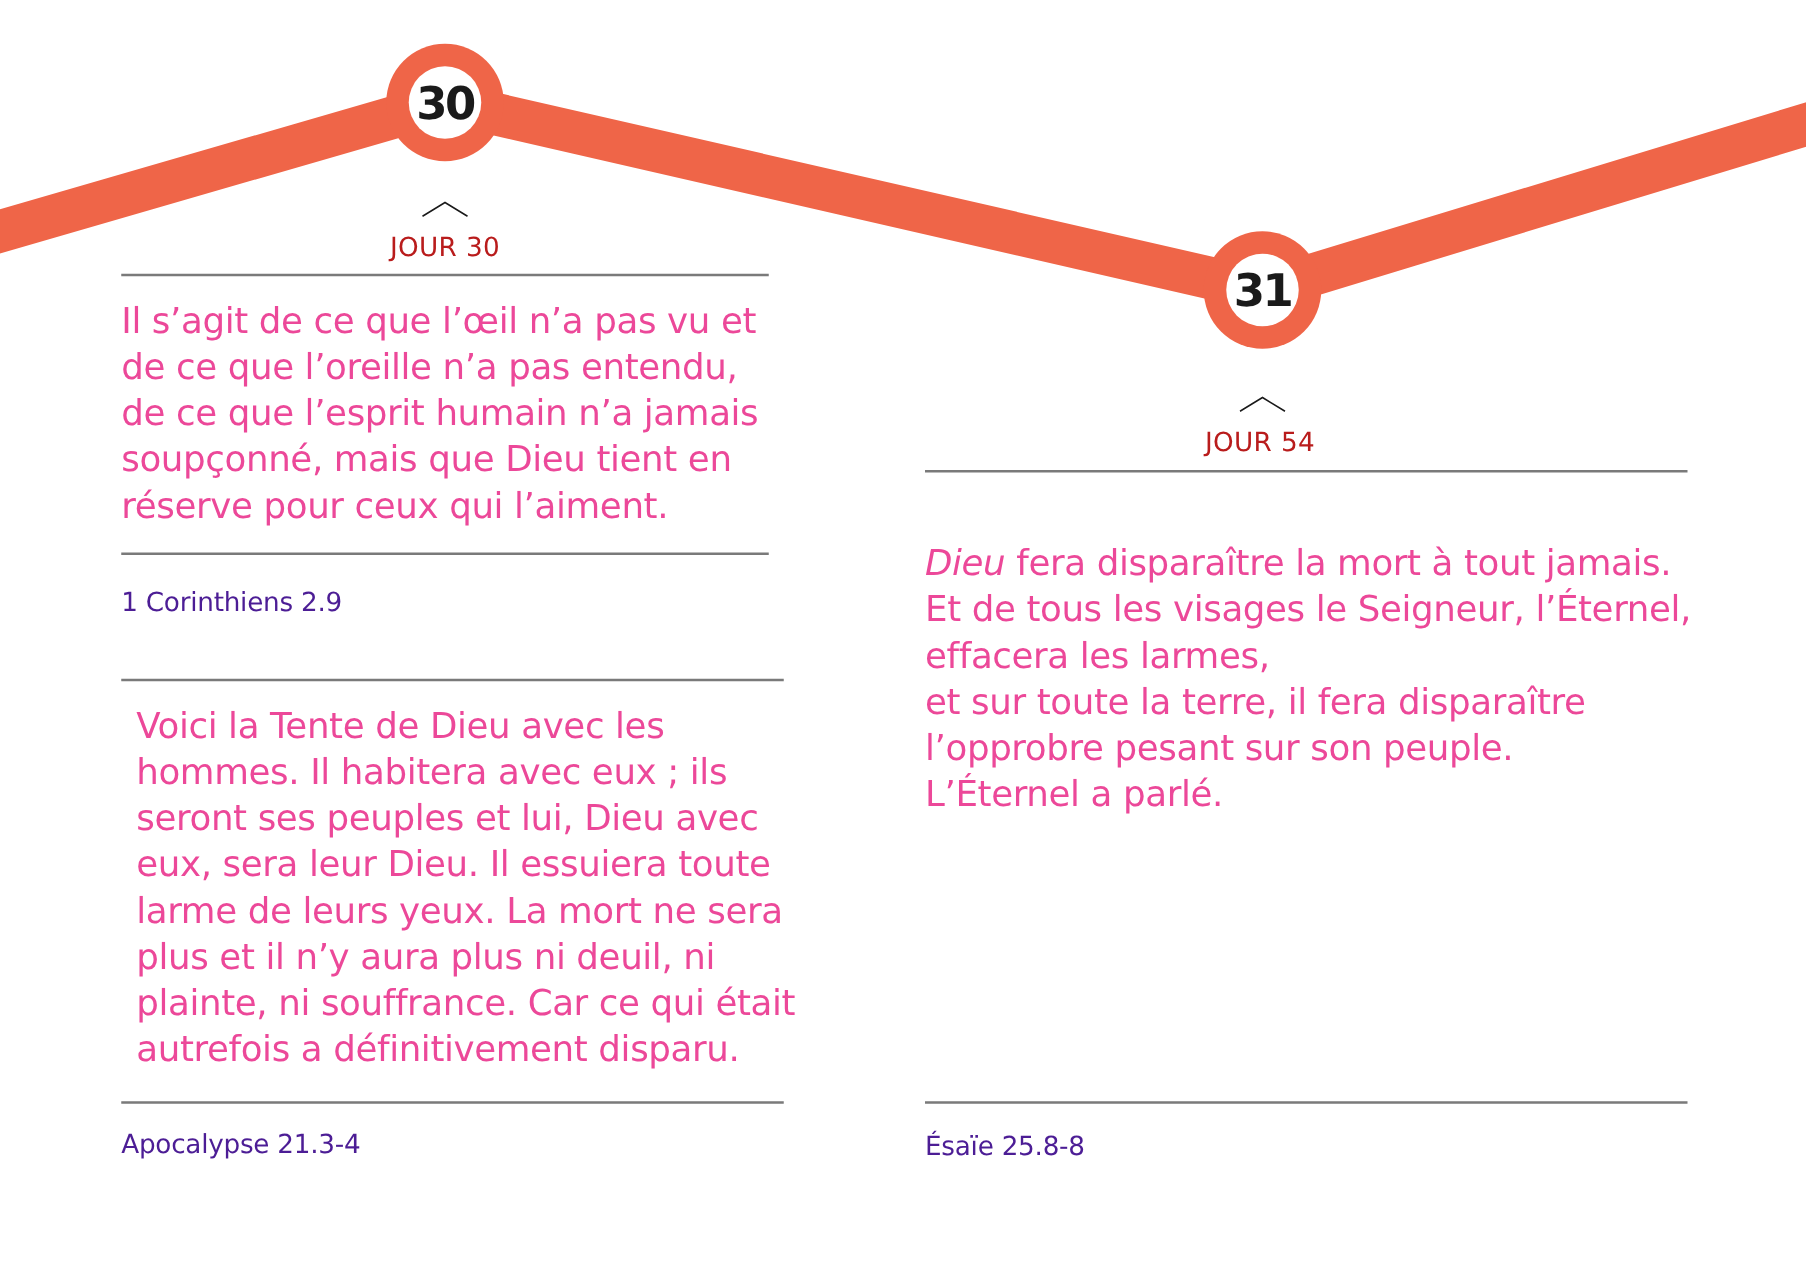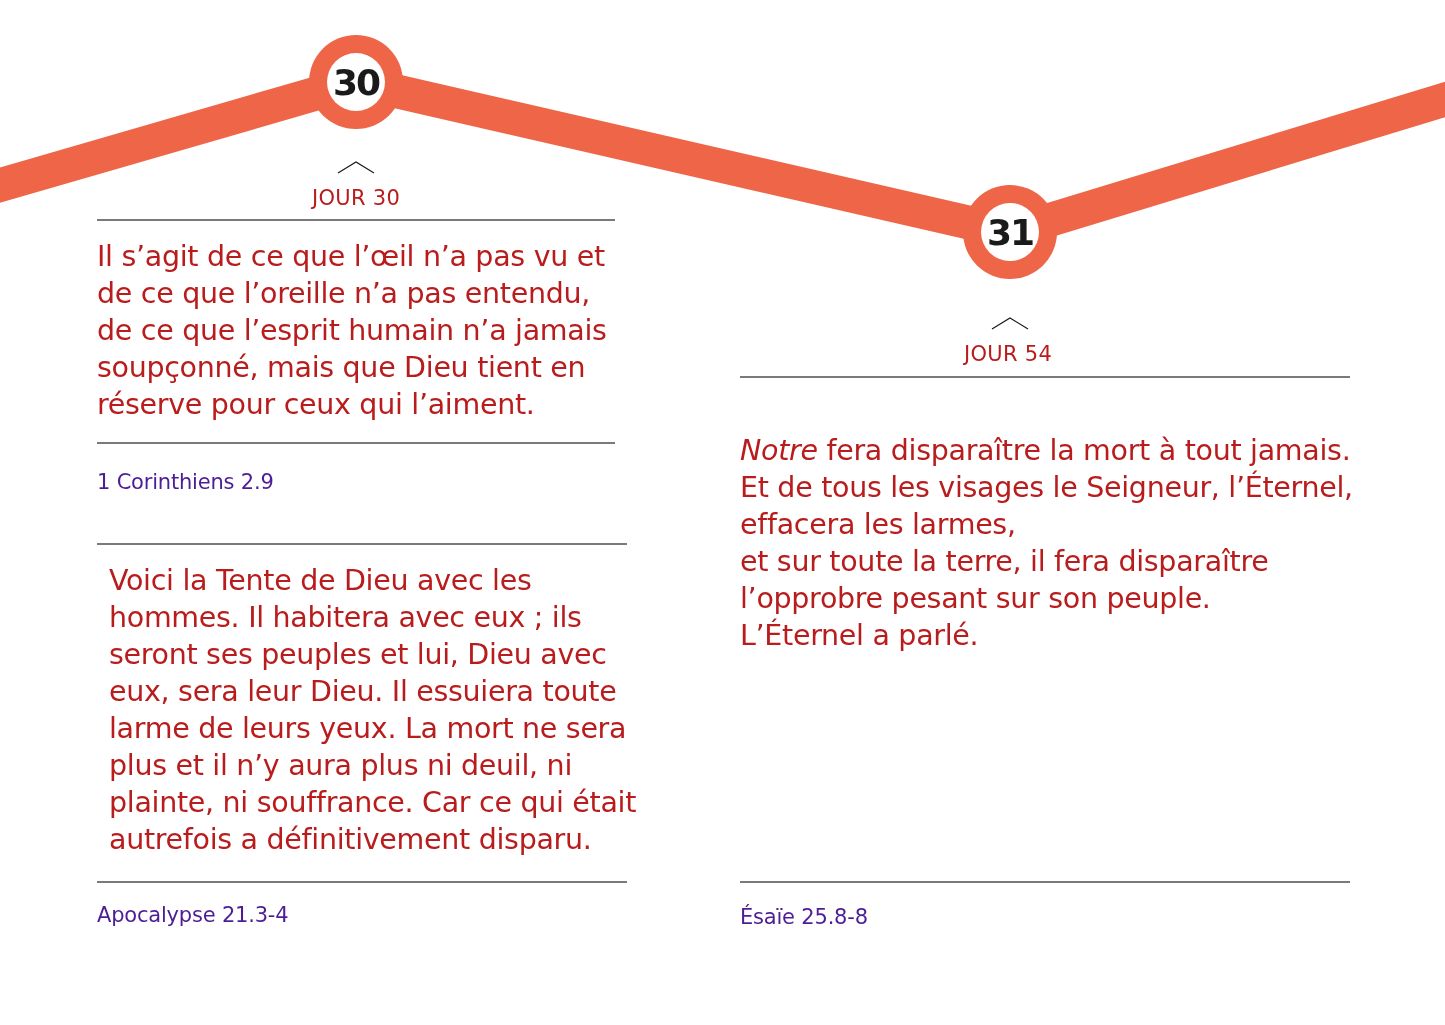--- a/index.html
+++ b/index.html
@@ -11,21 +11,21 @@
     }
     .track { position: absolute; left: 0; top: 0; width: 1445px; height: 300px; }
     .day-label {
       position: absolute; font-size: 21px; color: #b91c1c;
       letter-spacing: 0.3px; text-align: center; width: 140px;
       font-family: "DejaVu Sans", sans-serif;
     }
     .caret { position: absolute; width: 40px; height: 14px; }
     .rule { position: absolute; height: 2px; background: #7a7a7a; }
     .verse {
-      position: absolute; font-size: 28.5px; line-height: 37px; color: #b91c1c;
+      position: absolute; font-size: 28.5px; line-height: 37px; color: #ec4899;
       letter-spacing: -0.3px; white-space: pre-line;
       font-family: "DejaVu Sans", sans-serif;
     }
     .verse p { margin: 0; white-space: pre-line; }
     .verse p + p { margin-top: 17px; }
     .ref {
       position: absolute; font-size: 21px; color: #4c1d95;
       font-family: "DejaVu Sans", sans-serif; letter-spacing: -0.2px;
     }
     .badge-num {
@@ -76,21 +76,21 @@
 <div class="rule" style="left:97px; top:881px; width:530px;"></div>
 <div class="ref" style="left:97px; top:872px;margin-top:31px;">Apocalypse 21.3-4</div>
 
 <svg class="caret" style="left:990px; top:316px;" viewBox="0 0 40 14">
   <polyline points="2,13 20,2 38,13" fill="none" stroke="#1a1a1a" stroke-width="1.2"></polyline>
 </svg>
 <div class="day-label" style="left:938px; top:342px;">JOUR 54</div>
 <div class="rule" style="left:740px; top:376px; width:610px;"></div>
 
 <div class="verse" style="left:740px; top:395px; width:640px;">
-  <p><em>Notre</em><span> fera disparaître la mort à tout jamais.
+  <p><em>Dieu</em><span> fera disparaître la mort à tout jamais.
 Et de tous les visages le Seigneur, l’Éternel,
 effacera les larmes,
 et sur toute la terre, il fera disparaître
 l’opprobre pesant sur son peuple.
 L’Éternel a parlé.</span></p>
 </div>
 <div class="rule" style="left:740px; top:881px; width:610px;"></div>
 <div class="ref" style="left:740px; top:905px;">Ésaïe 25.8-8</div>
 
 </body></html>

